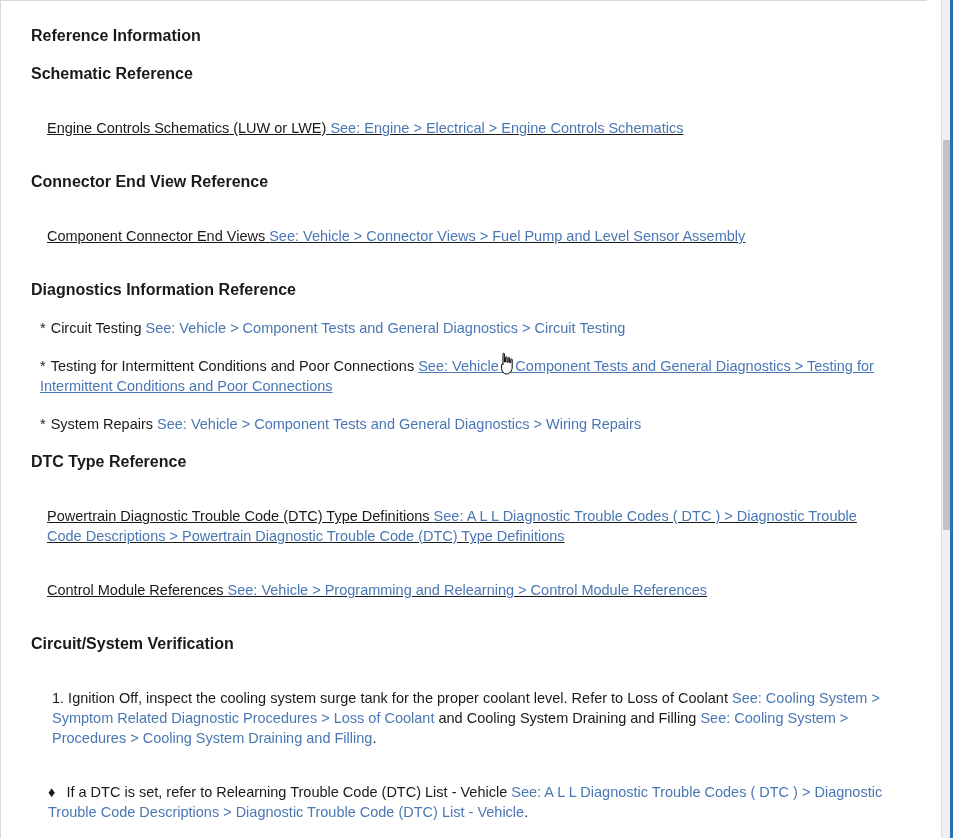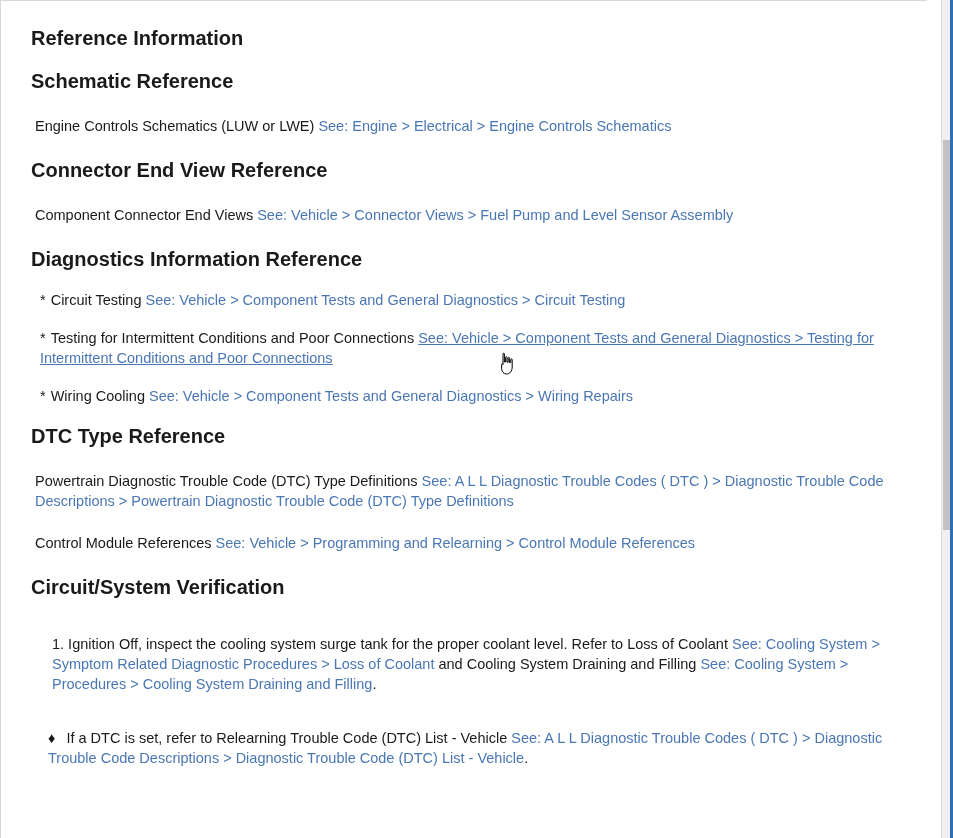--- a/index.html
+++ b/index.html
@@ -45,32 +45,33 @@
     position: absolute;
     top: 7px;
     left: 1px;
     width: 924px;
     height: 831px;
     padding: 10px 14px 0 30px;
     box-sizing: border-box;
     overflow: hidden;
   }
   h3.section {
-    font-size: 20px;
+    font-size: 16px;
     font-weight: bold;
     margin: 0 0 0 0;
     padding: 9px 0 9px 0;
     color: #1a1a1a;
     line-height: 1.25;
   }
   p.para {
-    margin: 4px;
+    margin: 16px;
     padding: 9px 0 9px 0;
     line-height: 1.38;
     color: #1a1a1a;
+    text-decoration: underline;
   }
   p.bullet {
     margin: 0;
     padding: 9px 0 9px 9px;
     line-height: 1.38;
     color: #1a1a1a;
   }
   p.numbered {
     margin: 16px;
     padding: 9px 0 9px 5px;
@@ -168,21 +169,21 @@
 
     <p class="para"><span>Component Connector End Views </span><a class="xref" href="#">See: Vehicle &gt; Connector Views &gt; Fuel Pump and Level Sensor Assembly</a></p>
 
     <h3 class="section">Diagnostics Information Reference</h3>
 
     <p class="bullet"><span class="star">*</span><span>Circuit Testing </span><a class="xref" href="#">See: Vehicle &gt; Component Tests and General Diagnostics &gt; Circuit Testing</a></p>
 
 
     <p class="bullet"><span class="star">*</span><span>Testing for Intermittent Conditions and Poor Connections </span><a class="xref hovered" href="#">See: Vehicle &gt; Component Tests and General Diagnostics &gt; Testing for Intermittent Conditions and Poor Connections</a></p>
 
-    <p class="bullet"><span class="star">*</span><span>Wiring Cooling </span><a class="xref" href="#">See: Vehicle &gt; Component Tests and General Diagnostics &gt; Wiring Repairs</a></p>
+    <p class="bullet"><span class="star">*</span><span>System Repairs </span><a class="xref" href="#">See: Vehicle &gt; Component Tests and General Diagnostics &gt; Wiring Repairs</a></p>
 
     <h3 class="section">DTC Type Reference</h3>
 
     <p class="para"><span>Powertrain Diagnostic Trouble Code (DTC) Type Definitions </span><a class="xref" href="#">See: A L L Diagnostic Trouble Codes ( DTC ) &gt; Diagnostic Trouble Code Descriptions &gt; Powertrain Diagnostic Trouble Code (DTC) Type Definitions</a></p>
 
 
     <p class="para"><span>Control Module References </span><a class="xref" href="#">See: Vehicle &gt; Programming and Relearning &gt; Control Module References</a></p>
 
     <h3 class="section">Circuit/System Verification</h3>
 

